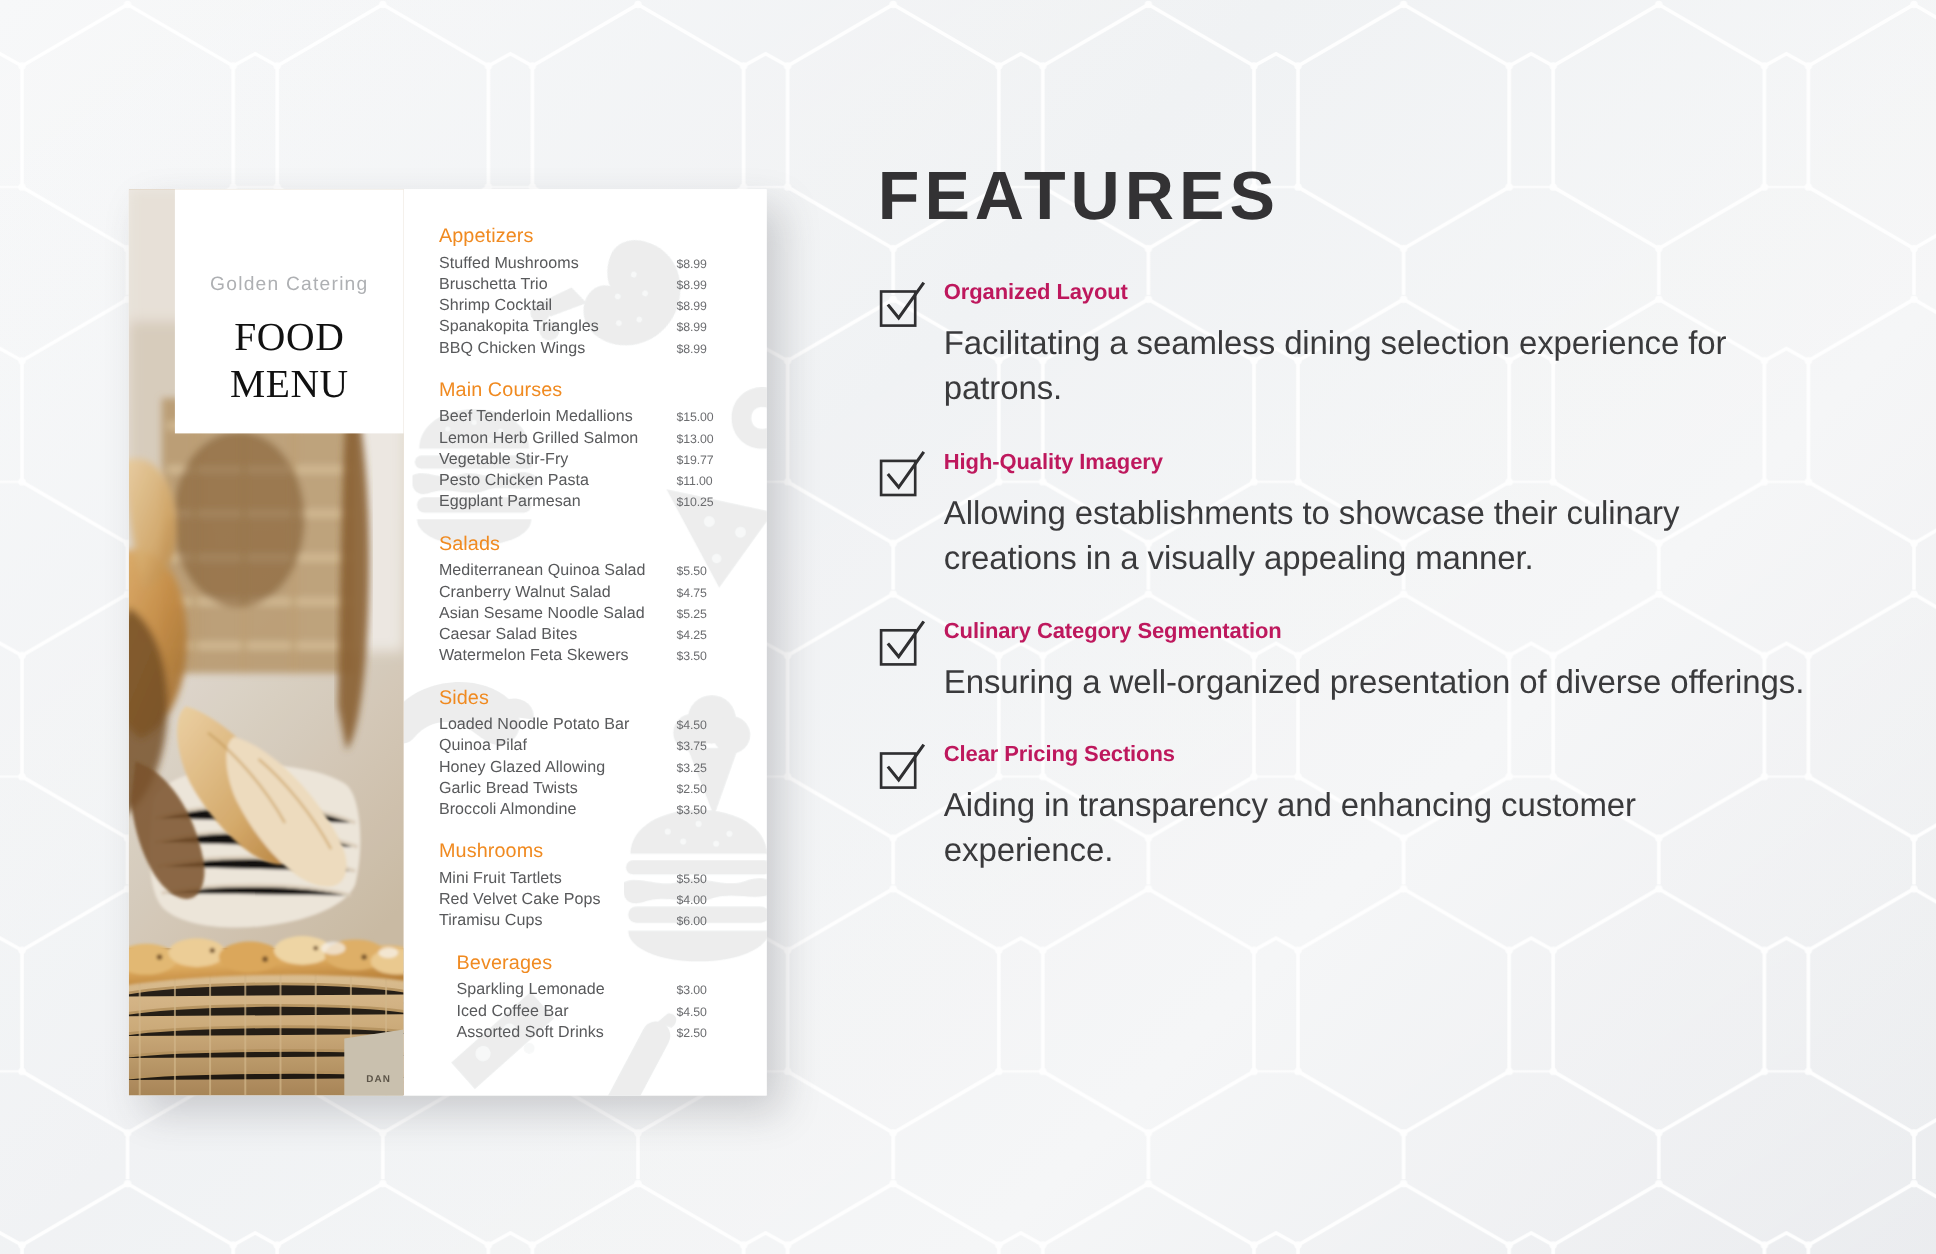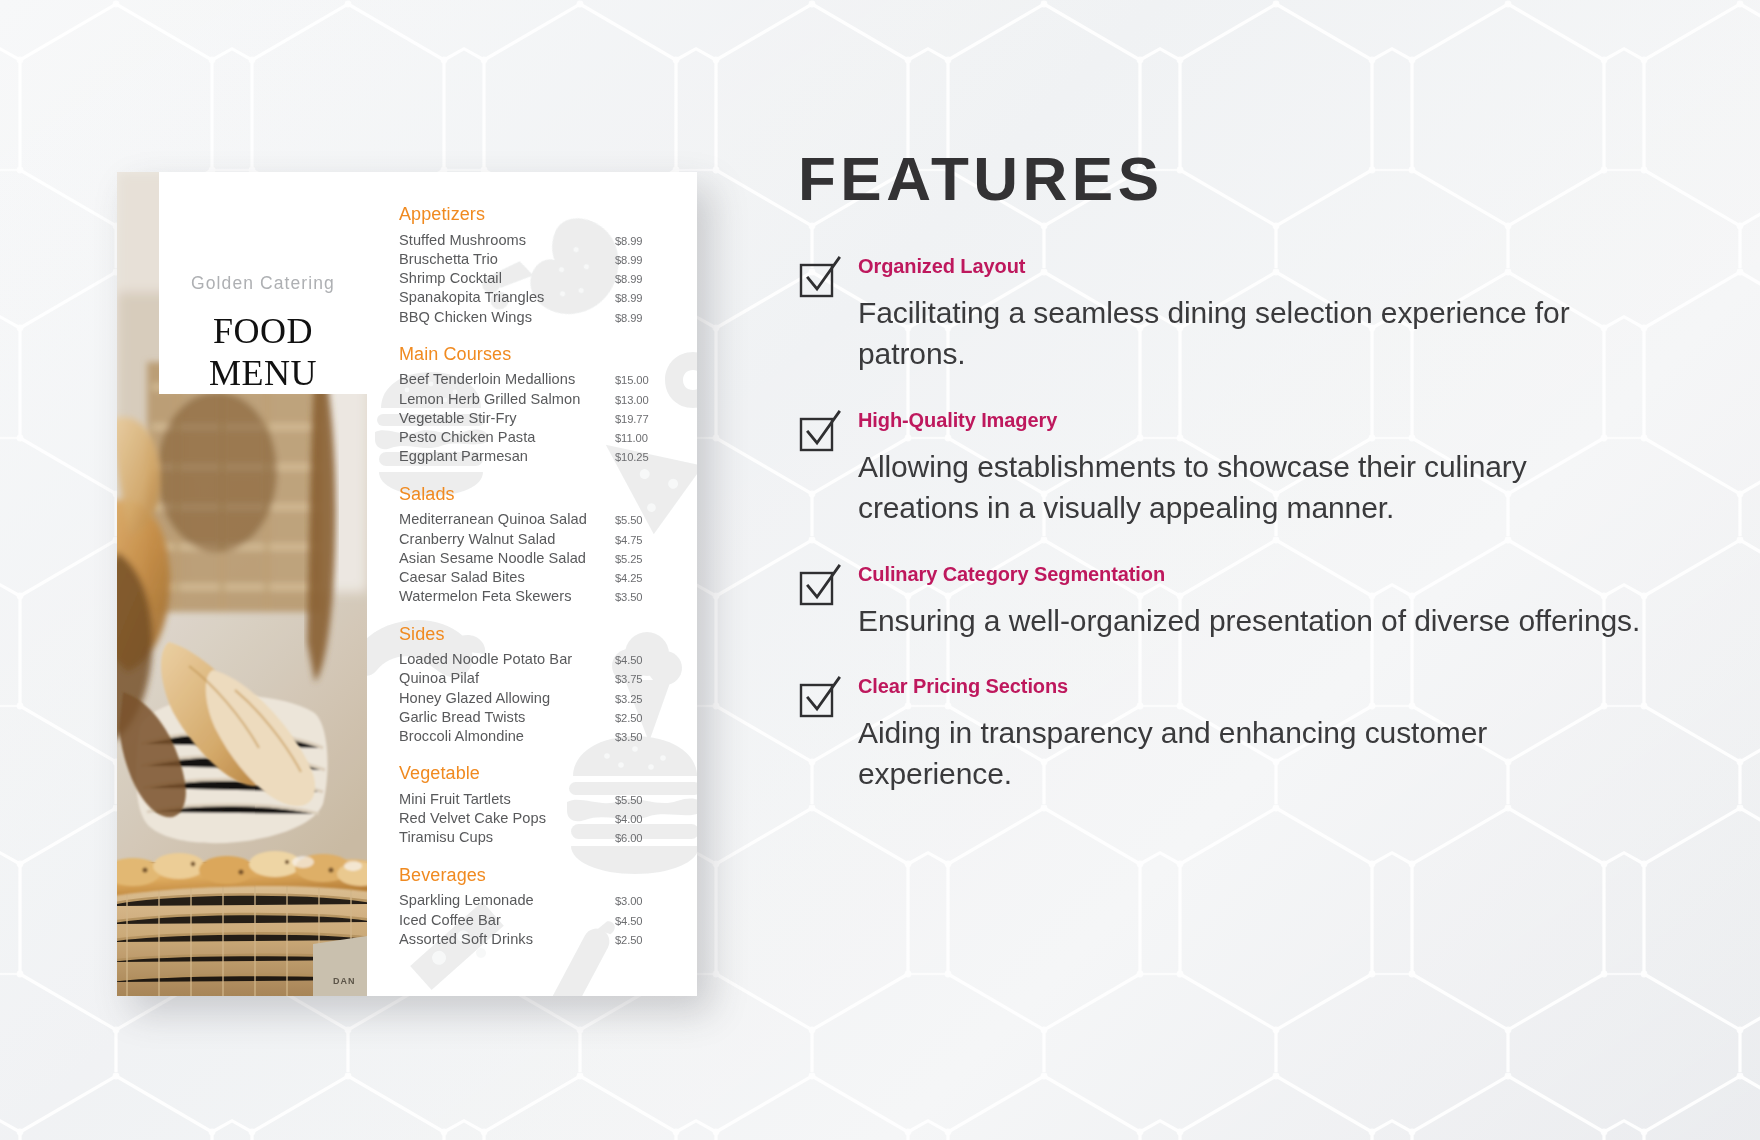--- a/index.html
+++ b/index.html
@@ -55,21 +55,21 @@
     position: absolute;
     left: 42px;
     top: 0;
     width: 208px;
     height: 222px;
     background: #ffffff;
     z-index: 4;
     display: flex;
     flex-direction: column;
     align-items: center;
-    justify-content: flex-end;
+    justify-content: center;
     padding-top: 52px;
     box-sizing: border-box;
   }
   #brand-name {
     font-size: 17.5px;
     letter-spacing: 1.1px;
     color: #aeb0b3;
     font-weight: 400;
     white-space: nowrap;
   }
@@ -96,21 +96,21 @@
     position: absolute;
     inset: 0;
     pointer-events: none;
     z-index: 0;
   }
   #menu-sections {
     position: relative;
     z-index: 2;
   }
   .menu-section { margin-bottom: 17px; }
-  .menu-section:last-child { margin-bottom: 0; }
+  .menu-section:last-child { margin-bottom: 0; margin-left: 16px; }
   .section-title {
     color: #f08a20;
     font-size: 18px;
     font-weight: 400;
     letter-spacing: 0.1px;
     margin: 0 0 5px 0;
     line-height: 1.2;
   }
   .menu-row {
     display: flex;
@@ -569,21 +569,21 @@
           <div class="menu-row">
             <span class="item-name">Garlic Bread Twists</span>
             <span class="item-price">$2.50</span>
           </div>
           <div class="menu-row">
             <span class="item-name">Broccoli Almondine</span>
             <span class="item-price">$3.50</span>
           </div>
         </div>
         <div class="menu-section">
-          <div class="section-title">Vegetable</div>
+          <div class="section-title">Mushrooms</div>
           <div class="menu-row">
             <span class="item-name">Mini Fruit Tartlets</span>
             <span class="item-price">$5.50</span>
           </div>
           <div class="menu-row">
             <span class="item-name">Red Velvet Cake Pops</span>
             <span class="item-price">$4.00</span>
           </div>
           <div class="menu-row">
             <span class="item-name">Tiramisu Cups</span>

